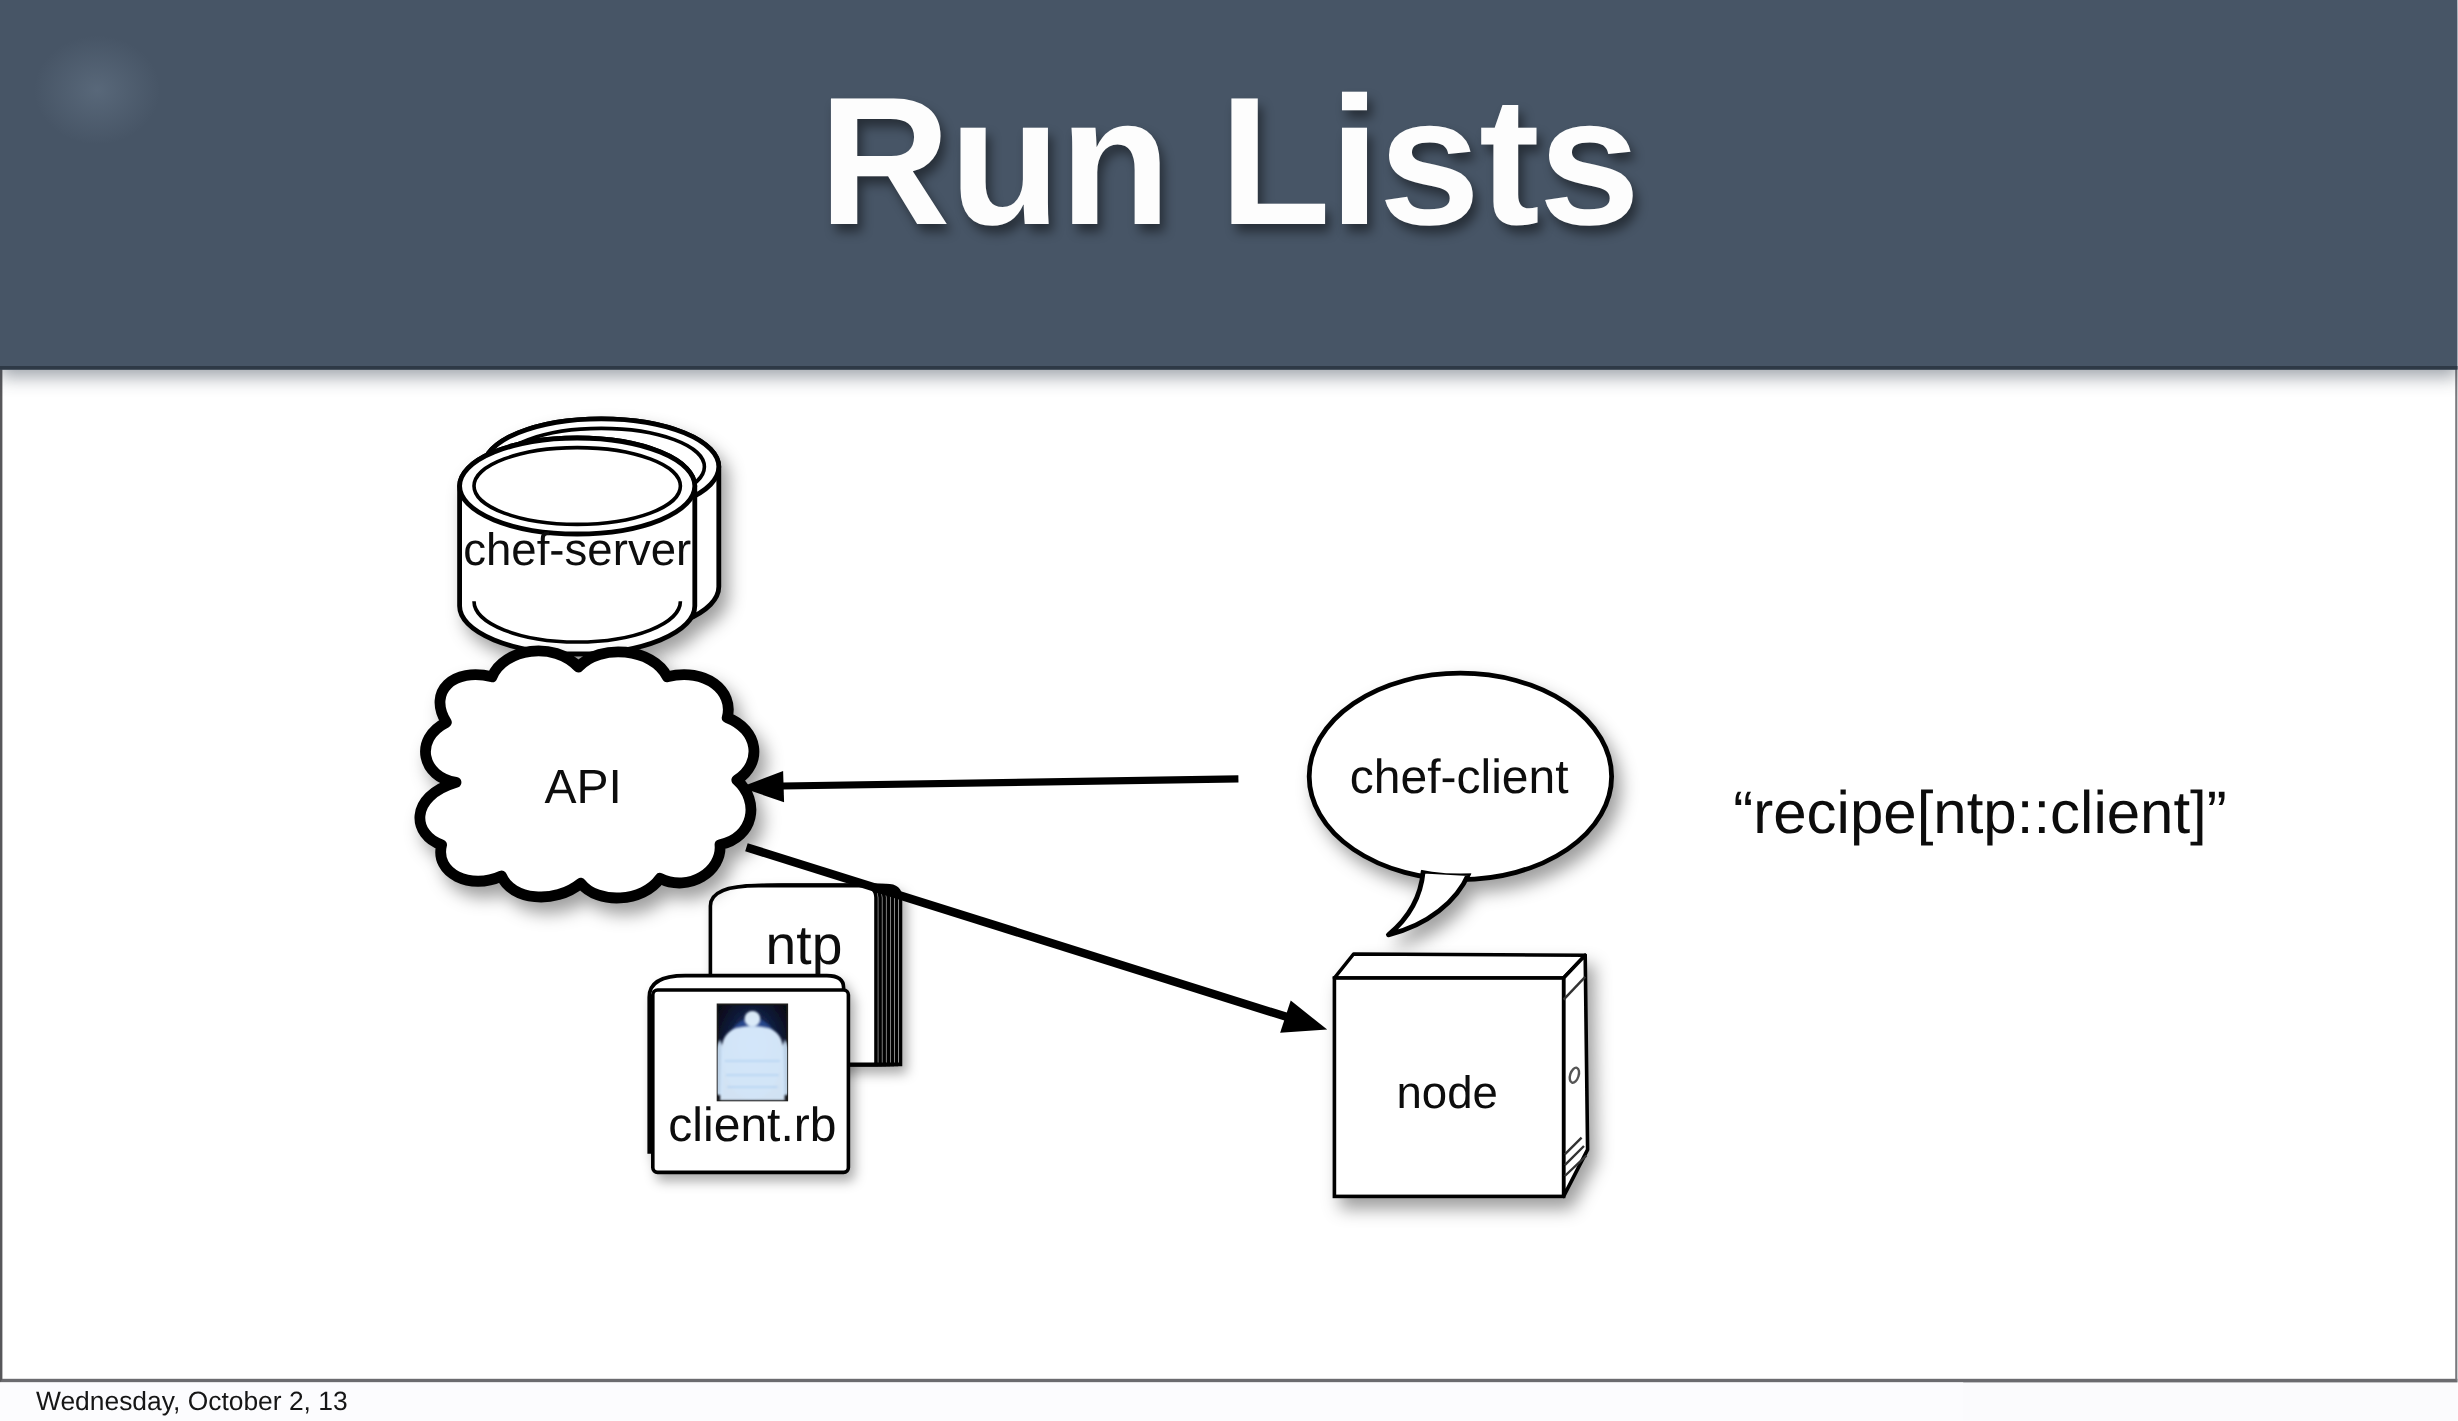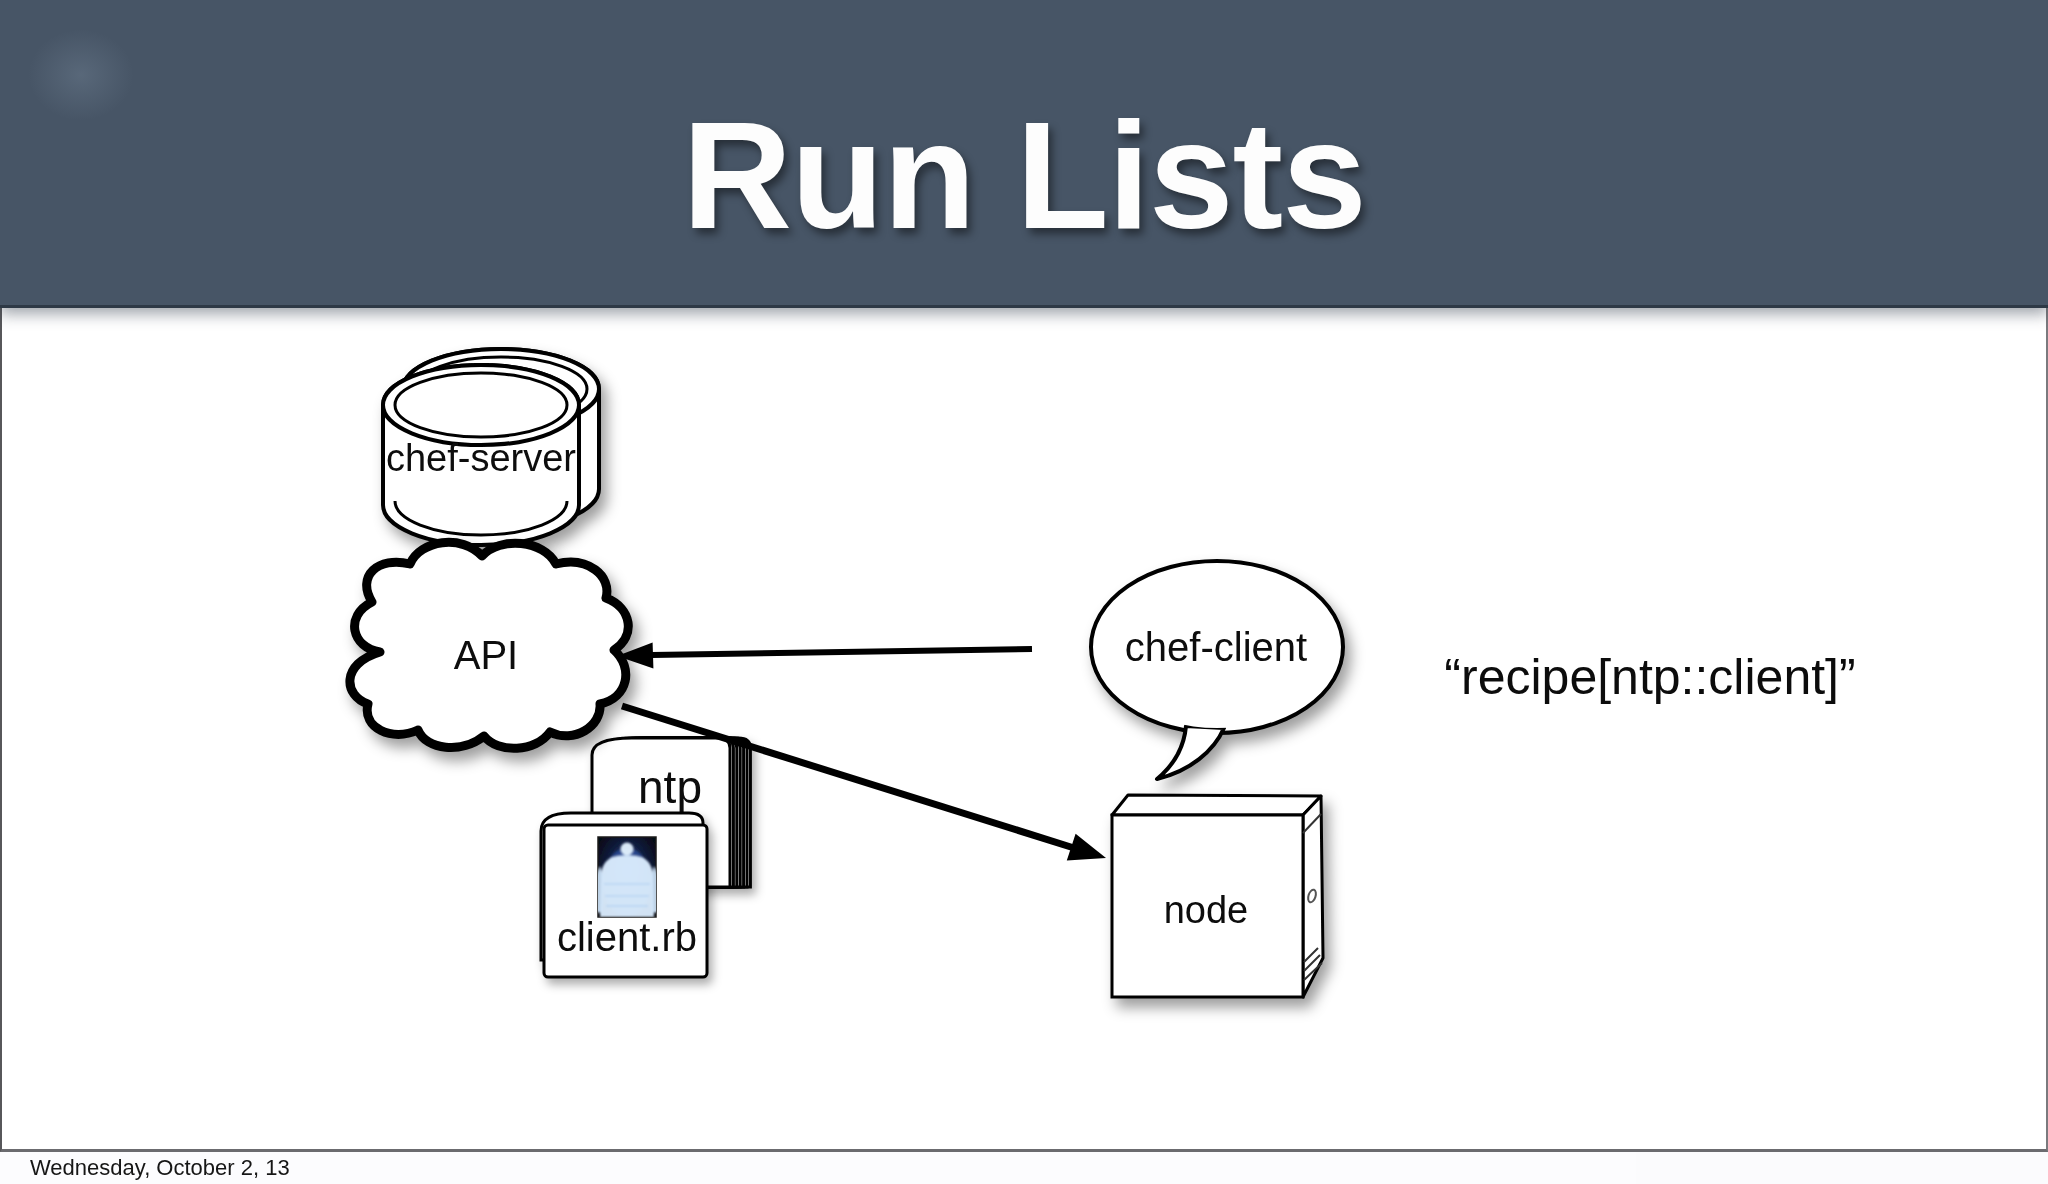--- a/index.html
+++ b/index.html
@@ -15,21 +15,21 @@
     border-bottom:3px solid #2e3946;
     box-shadow:0 6px 14px rgba(45,55,70,.45);
     z-index:2;
   }
   .header::after{ 
     content:"";position:absolute;left:6px;top:10px;width:150px;height:130px;
     background:radial-gradient(closest-side, rgba(150,170,190,.22), rgba(150,170,190,0) 70%);
     pointer-events:none;
   }
   .title{
-    margin:0;padding-top:96px;text-align:center;
+    margin:0;padding-top:56px;text-align:center;
     font-size:152px;font-weight:bold;line-height:1.05;letter-spacing:-1px;
     color:#fdfdfd;
     text-shadow:4px 6px 9px rgba(0,0,0,.45);
   }
   
   .slide{
     position:absolute;left:0;top:305px;width:2048px;height:847px;
     background:#ffffff;
     border-left:2px solid #57575a;border-right:2px solid #7a7a7e;
     border-bottom:3px solid #6b6b6f;

